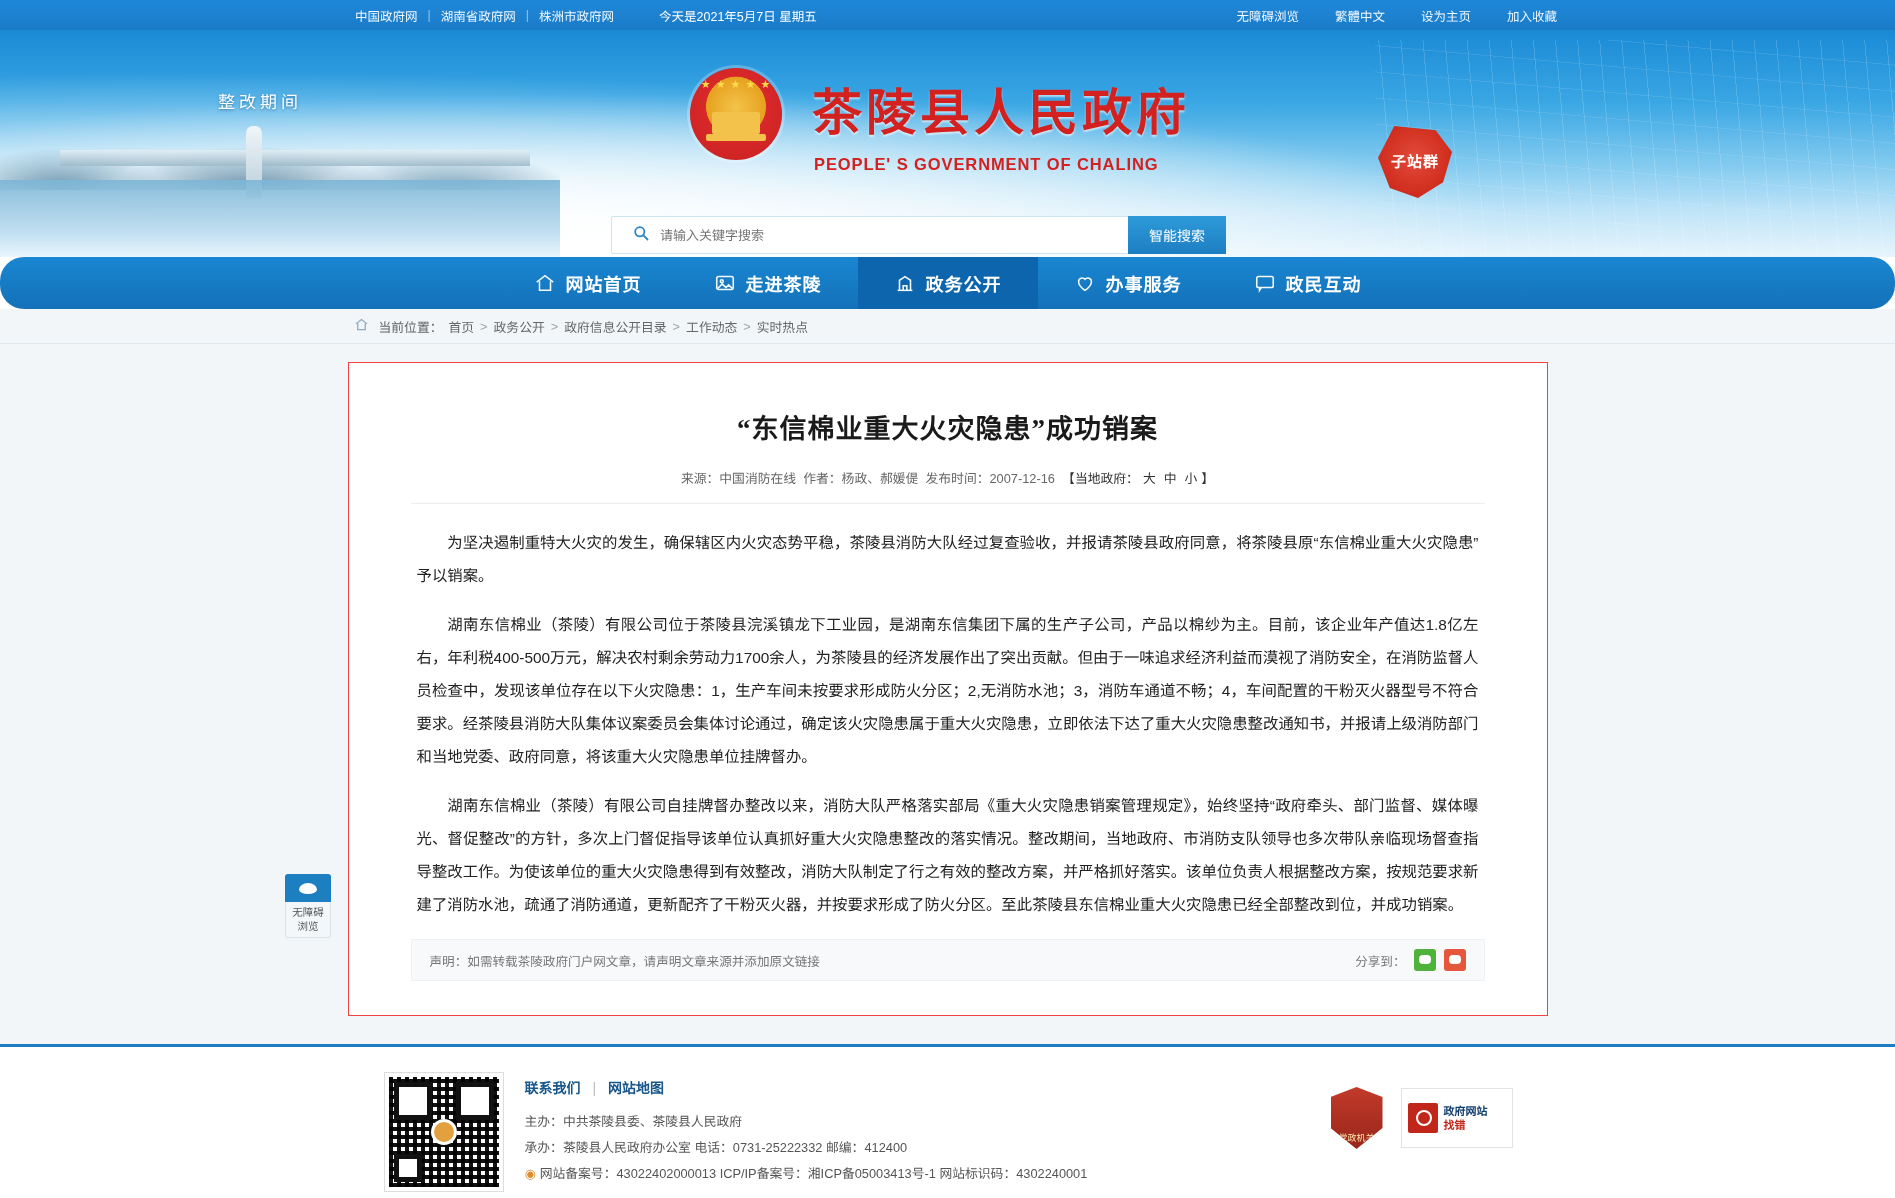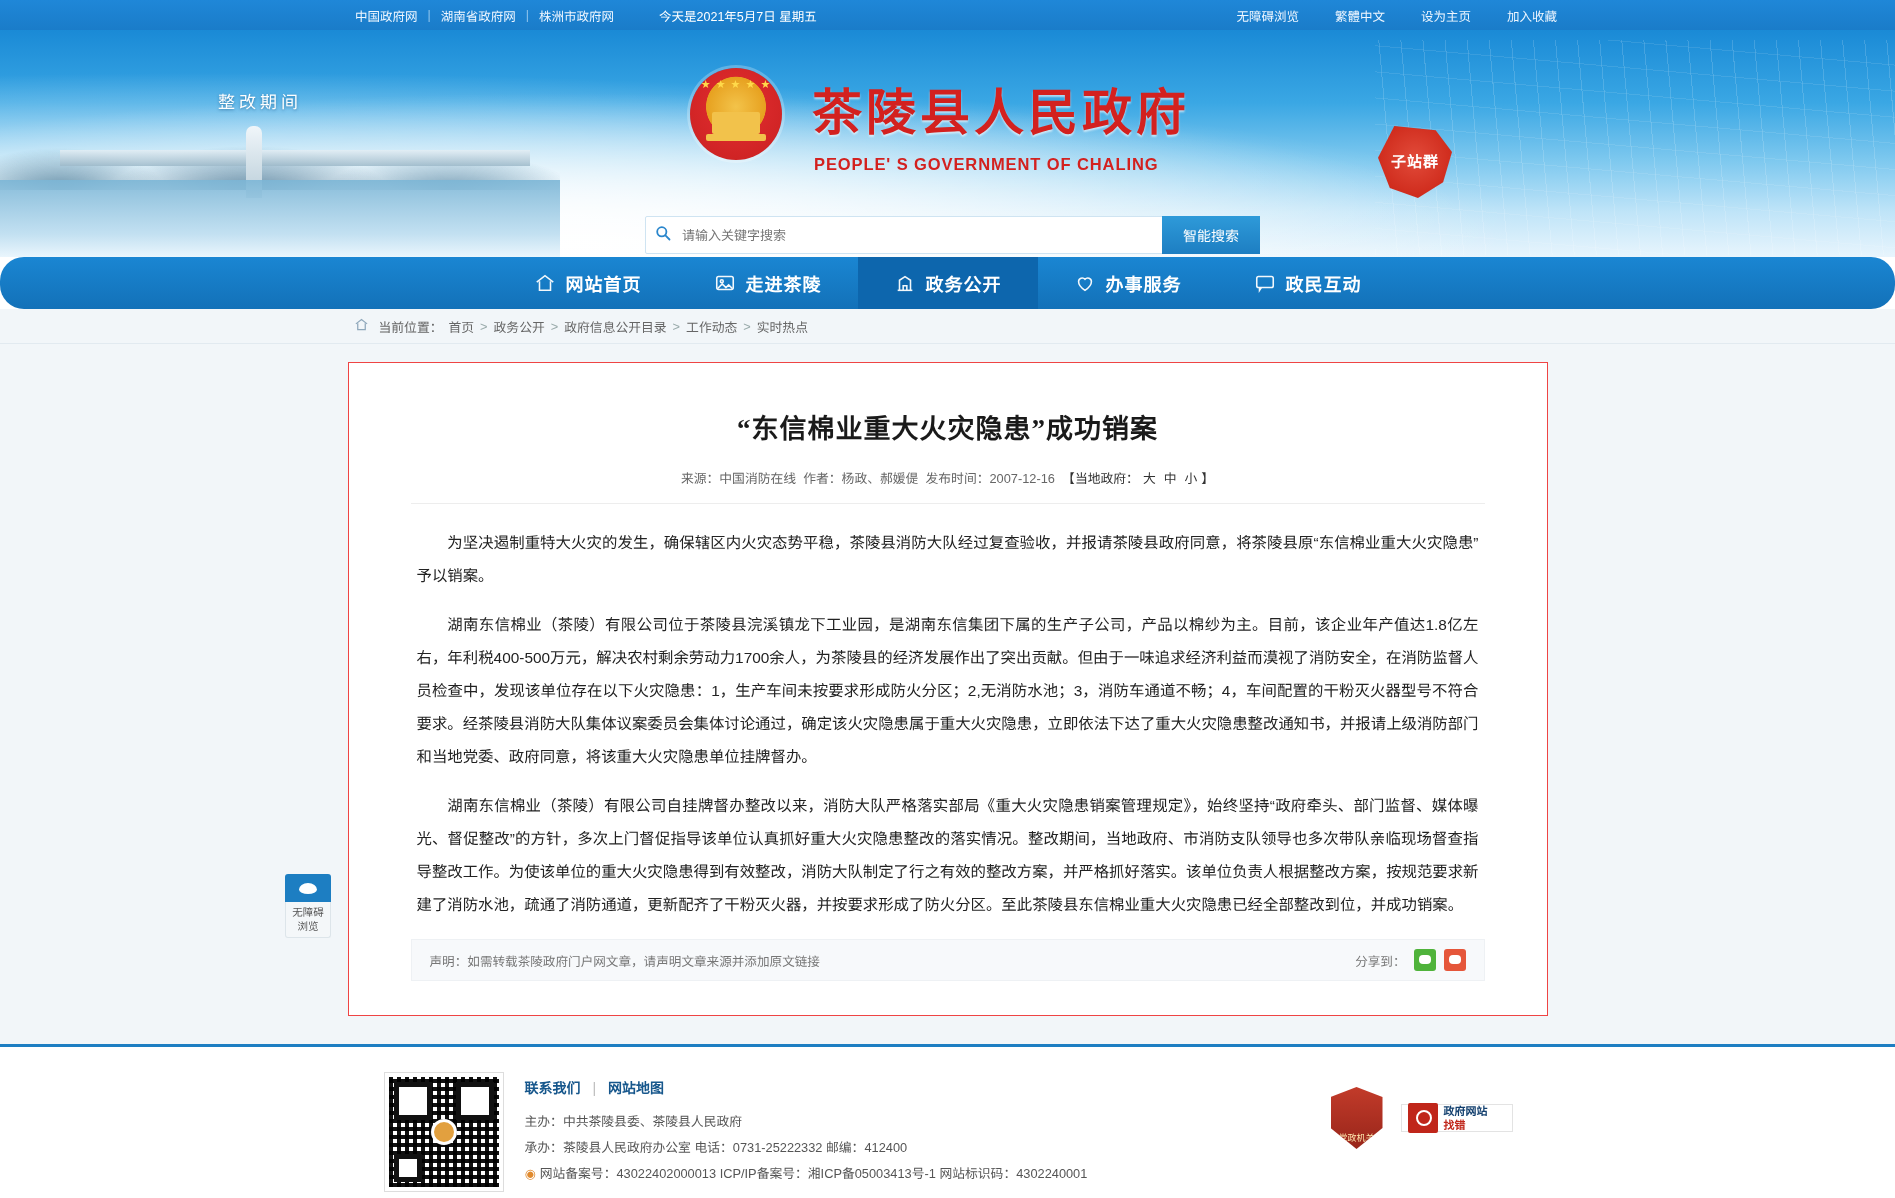--- a/index.html
+++ b/index.html
@@ -109,24 +109,25 @@
   .subsite {
     position: absolute; left: 1378px; top: 96px; width: 74px; height: 72px;
     color: #fff; font-size: 15px; font-weight: bold; letter-spacing: 1px;
     display: flex; align-items: center; justify-content: center;
     line-height: 1.1;
     background: radial-gradient(circle at 50% 45%, #e24b3a 0%, #cf2b1c 70%, #b71f12 100%);
     clip-path: polygon(22% 0%, 78% 6%, 100% 36%, 88% 78%, 54% 100%, 16% 86%, 0% 44%);
     text-align: center;
   }
   .searchbox {
-    position: absolute; left: 645px; top: 186px; width: 615px; height: 38px;
+    position: absolute; left: 611px; top: 186px; width: 615px; height: 38px;
     display: flex; align-items: center;
     background: #ffffff; border: 1px solid #cfe4f2;
     border-radius: 2px;
+    padding-left: 12px;
   }
   .searchbox .mag {
     width: 34px; text-align: center; color: #2a86cc; font-size: 16px;
   }
   .searchbox input {
     flex: 1; height: 34px; border: none; outline: none;
     font-size: 13px; color: #555;
     font-family: "Liberation Sans", sans-serif;
   }
   .searchbox .btn {
@@ -259,21 +260,21 @@
   .fcol .line { font-size: 12.8px; color: #555; line-height: 26px; }
   .fcol .line .police { color: #e08a2e; margin-right: 4px; }
   .fbadges { margin-left: auto; display: flex; align-items: center; gap: 18px; margin-right: 60px; padding-top: 14px; }
   .badge-shield {
     width: 52px; height: 62px; background: linear-gradient(to bottom, #c23b2a, #98251a);
     clip-path: polygon(50% 0%, 100% 16%, 100% 66%, 50% 100%, 0% 66%, 0% 16%);
     color: #ffe9b0; font-size: 9px; display: flex; align-items: flex-end;
     justify-content: center; padding-bottom: 6px; text-align: center; line-height: 10px;
   }
   .badge-gov {
-    width: 112px; height: 28px; background: #fff; border: 1px solid #e3e3e3;
+    width: 112px; height: 60px; background: #fff; border: 1px solid #e3e3e3;
     display: flex; align-items: center; gap: 6px; padding: 0 6px;
   }
   .badge-gov .bg-ic {
     width: 30px; height: 30px; background: #c0261a; border-radius: 2px;
     position: relative;
   }
   .badge-gov .bg-ic:after {
     content:""; position:absolute; left:8px; top:7px; width:12px; height:12px;
     border:2px solid #fff; border-radius:50%;
   }

